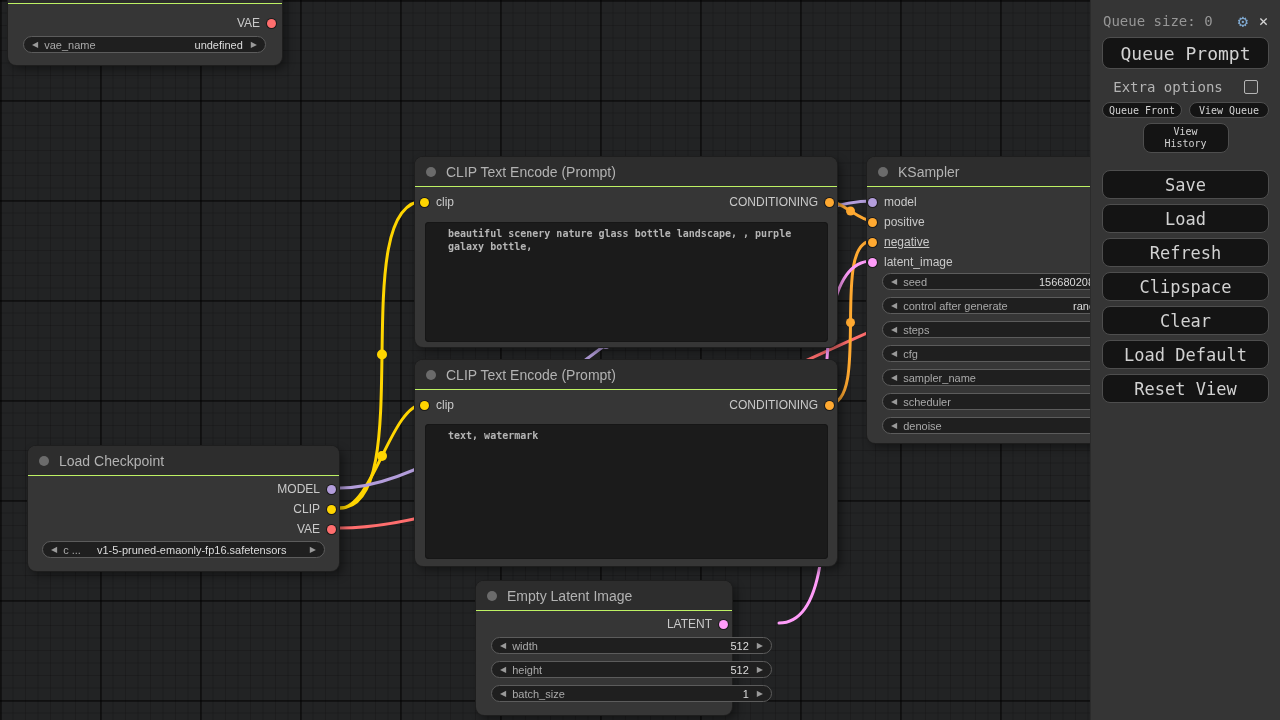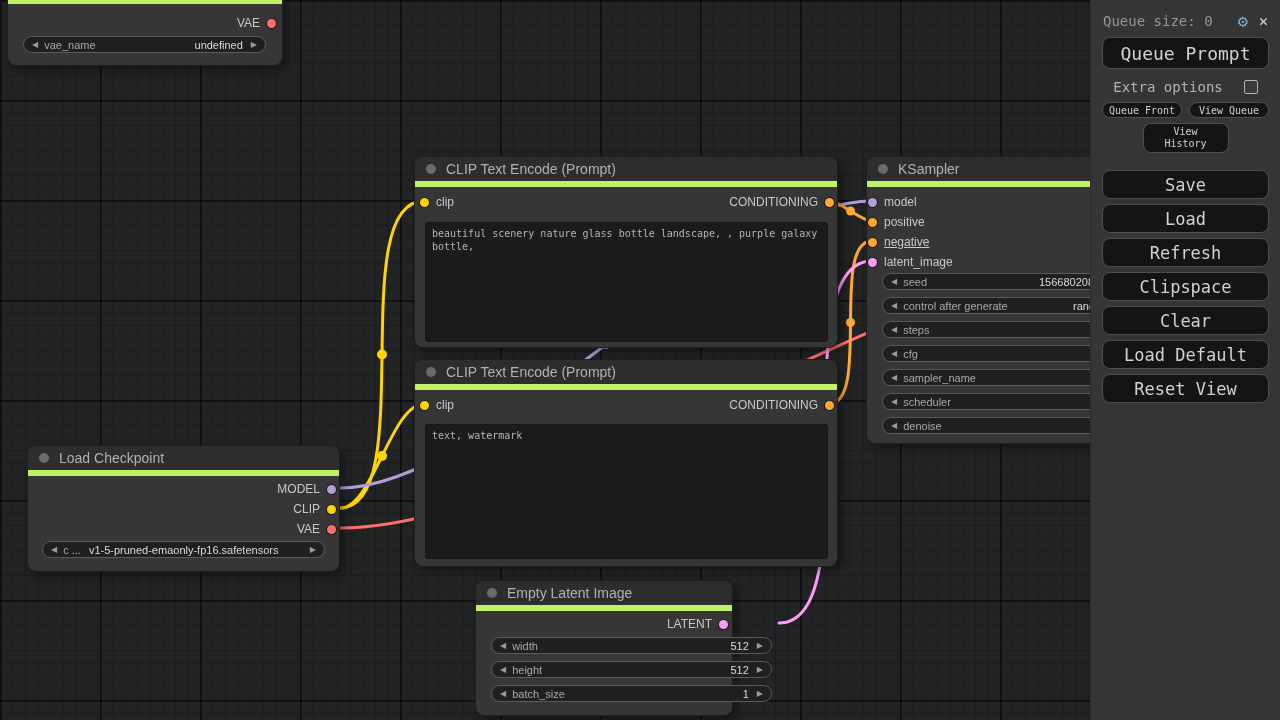--- a/index.html
+++ b/index.html
@@ -14,43 +14,44 @@
     background-size:100px 100px,100px 100px,12.5px 12.5px,12.5px 12.5px;
     font-family:"Liberation Sans",sans-serif;
   }
   #wires{position:absolute;left:0;top:0;z-index:1;}
   .node{
     position:absolute;background:#363636;border-radius:8px;z-index:2;
     box-shadow:0 0 0 1px #1e1e1e, 4px 4px 10px rgba(0,0,0,.45);
   }
   .node-title{
     height:30px;background:#2d2d2d;border-radius:8px 8px 0 0;
-    border-bottom:6px solid #bef264;
+    border-bottom:1px solid #bef264;
     display:flex;align-items:center;padding:0 11px;box-sizing:border-box;
     color:#b2b2b2;font-size:14px;
   }
   .collapse-dot{width:10px;height:10px;border-radius:50%;background:#6b6b6b;margin-right:10px;flex:none;}
   .port-row{position:absolute;display:flex;align-items:center;font-size:12px;color:#c9c9c9;white-space:nowrap;}
   .port-dot{width:9px;height:9px;border-radius:50%;box-shadow:0 0 0 1px #1c1c1c;flex:none;}
   .in .port-dot{margin-right:7px;}
   .out .port-dot{margin-left:7px;}
   .widget{
     position:absolute;height:17px;background:#1f1f1f;border:1px solid #5c5c5c;
     border-radius:10px;display:flex;align-items:center;box-sizing:border-box;
     padding:0 8px;font-size:11px;color:#a9a9a9;white-space:nowrap;overflow:hidden;
   }
   .warrow{font-size:8px;color:#9a9a9a;flex:none;}
   .wlabel{margin-left:6px;}
   .wvalue{margin-left:auto;color:#dcdcdc;padding-right:8px;}
   .val-abs{position:absolute;color:#dcdcdc;top:1px;line-height:15px;}
   .prompt-box{
     position:absolute;background:#1b1b1b;border-radius:4px;
     font-family:"DejaVu Sans Mono",monospace;font-size:10px;line-height:13px;
-    color:#b5b5b5;padding:5px 7px;box-sizing:border-box;white-space:pre-wrap;
+    color:#b5b5b5;padding:5px 23px;box-sizing:border-box;white-space:pre-wrap;
     box-shadow:inset 0 0 0 1px #161616;
+    font-weight:bold;
   }
   
   #sidebar{
     position:absolute;left:1090px;top:0;width:190px;height:720px;z-index:10;
     background:#353535;border-left:1px solid #2b2b2b;box-sizing:border-box;
     font-family:"DejaVu Sans Mono",monospace;color:#c6c6c6;
   }
   .queue-row{display:flex;align-items:center;margin:12px 12px 0 12px;font-size:14px;color:#969696;}
   .queue-row .grow{flex:1;}
   .gear{font-size:17px;line-height:1;cursor:pointer;}
@@ -152,21 +153,21 @@
     <span>CLIP</span>
     <span class="port-dot" style="background: rgb(255, 213, 0);"></span>
   </div>
   <div class="port-row out" style="right:3px;top:76px;">
     <span>VAE</span>
     <span class="port-dot" style="background: rgb(255, 110, 110);"></span>
   </div>
   <div class="widget" style="left:14px;top:95px;width:283px;">
     <span class="warrow">◀</span>
     <span class="wlabel">c ...</span>
-    <span style="margin-left:8px;color:#dcdcdc;">v1-5-pruned-emaonly-fp16.safetensors</span>
+    <span style="margin-left:16px;color:#dcdcdc;">v1-5-pruned-emaonly-fp16.safetensors</span>
     <span class="warrow" style="margin-left:auto;">▶</span>
   </div>
 </div>
 
 <div class="node" style="left:867px;top:157px;width:283px;height:286px;">
   <div class="node-title">
     <span class="collapse-dot"></span>
     <span>KSampler</span>
   </div>
   <div class="port-row in" style="left:1px;top:38px;">

